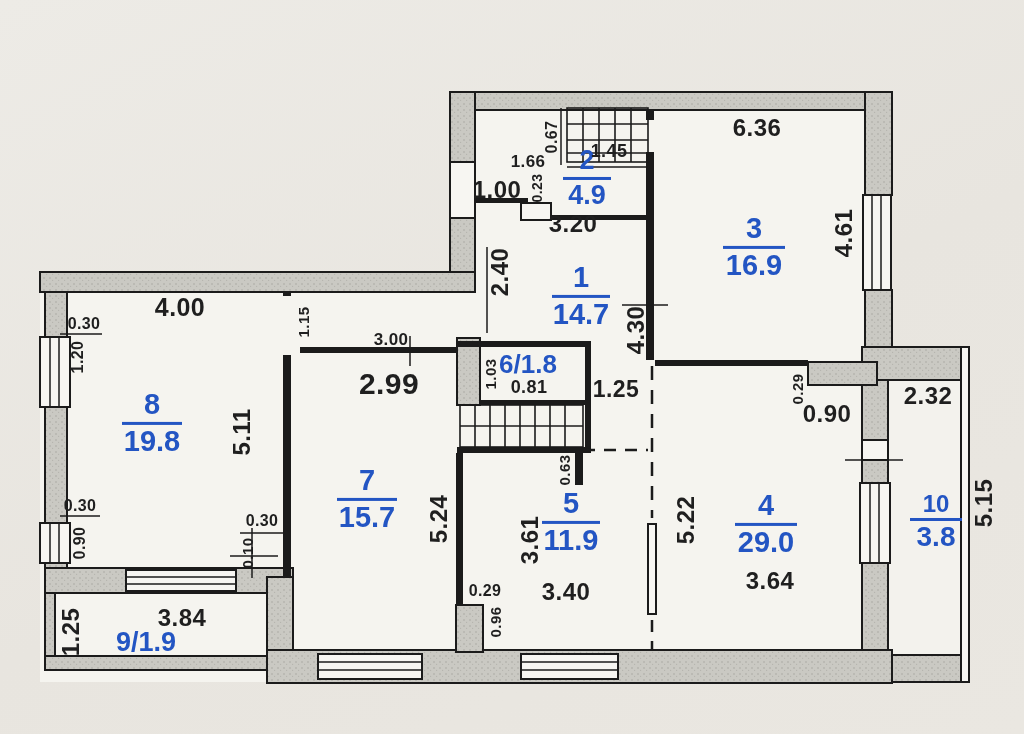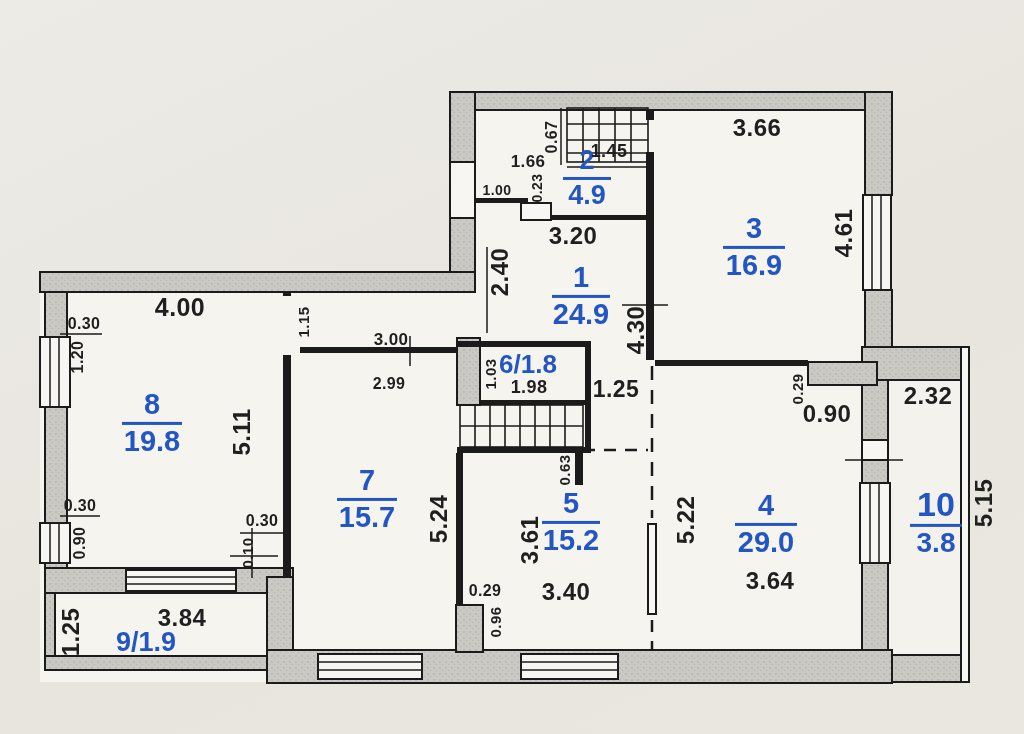--- a/index.html
+++ b/index.html
@@ -153,69 +153,69 @@
     <line x1="567" y1="167" x2="648" y2="167"></line>
   </g>
 </svg>
 
 
 <div class="labels">
 
   <div class="room-label" style="left:581px;top:296px">
     <div style="font-size:29px">1</div>
     <div class="rule" style="width:58px"></div>
-    <div style="font-size:29px">24.9</div>
+    <div style="font-size:29px">14.7</div>
   </div>
   <div class="room-label" style="left:587px;top:178px">
     <div style="font-size:27px">2</div>
     <div class="rule" style="width:48px"></div>
     <div style="font-size:27px">4.9</div>
   </div>
   <div class="room-label" style="left:754px;top:247px">
     <div style="font-size:29px">3</div>
     <div class="rule" style="width:62px"></div>
     <div style="font-size:29px">16.9</div>
   </div>
   <div class="room-label" style="left:766px;top:524px">
     <div style="font-size:29px">4</div>
     <div class="rule" style="width:62px"></div>
     <div style="font-size:29px">29.0</div>
   </div>
   <div class="room-label" style="left:571px;top:522px">
     <div style="font-size:29px">5</div>
     <div class="rule" style="width:58px"></div>
-    <div style="font-size:29px">15.2</div>
+    <div style="font-size:29px">11.9</div>
   </div>
   <div class="room-label inline" style="left:528px;top:364px;font-size:26px">6/1.8</div>
   <div class="room-label" style="left:367px;top:499px">
     <div style="font-size:29px">7</div>
     <div class="rule" style="width:60px"></div>
     <div style="font-size:29px">15.7</div>
   </div>
   <div class="room-label" style="left:152px;top:423px">
     <div style="font-size:29px">8</div>
     <div class="rule" style="width:60px"></div>
     <div style="font-size:29px">19.8</div>
   </div>
   <div class="room-label inline" style="left:146px;top:643px;font-size:27px">9/1.9</div>
   <div class="room-label" style="left:936px;top:522px">
-    <div style="font-size:34px">10</div>
+    <div style="font-size:24px">10</div>
     <div class="rule" style="width:52px"></div>
     <div style="font-size:28px">3.8</div>
   </div>
 
   <div class="dim" style="left:609px;top:151px;font-size:18px">1.45</div>
   <div class="dim" style="left:528px;top:162px;font-size:17px">1.66</div>
-  <div class="dim" style="left:497px;top:190px;font-size:14px">1.00</div>
-  <div class="dim" style="left:757px;top:128px;font-size:24px">3.66</div>
-  <div class="dim" style="left:573px;top:236px;font-size:24px">3.20</div>
+  <div class="dim" style="left:497px;top:190px;font-size:24px">1.00</div>
+  <div class="dim" style="left:757px;top:128px;font-size:24px">6.36</div>
+  <div class="dim" style="left:573px;top:224px;font-size:24px">3.20</div>
   <div class="dim" style="left:616px;top:389px;font-size:23px">1.25</div>
-  <div class="dim" style="left:529px;top:387px;font-size:18px">1.98</div>
+  <div class="dim" style="left:529px;top:387px;font-size:18px">0.81</div>
   <div class="dim" style="left:391px;top:340px;font-size:17px">3.00</div>
-  <div class="dim" style="left:389px;top:384px;font-size:16px">2.99</div>
+  <div class="dim" style="left:389px;top:384px;font-size:30px">2.99</div>
   <div class="dim" style="left:180px;top:307px;font-size:25px">4.00</div>
   <div class="dim" style="left:84px;top:324px;font-size:16px">0.30</div>
   <div class="dim" style="left:80px;top:506px;font-size:16px">0.30</div>
   <div class="dim" style="left:262px;top:521px;font-size:16px">0.30</div>
   <div class="dim" style="left:182px;top:618px;font-size:24px">3.84</div>
   <div class="dim" style="left:566px;top:592px;font-size:24px">3.40</div>
   <div class="dim" style="left:485px;top:591px;font-size:16px">0.29</div>
   <div class="dim" style="left:770px;top:581px;font-size:24px">3.64</div>
   <div class="dim" style="left:827px;top:414px;font-size:24px">0.90</div>
   <div class="dim" style="left:928px;top:396px;font-size:24px">2.32</div>

